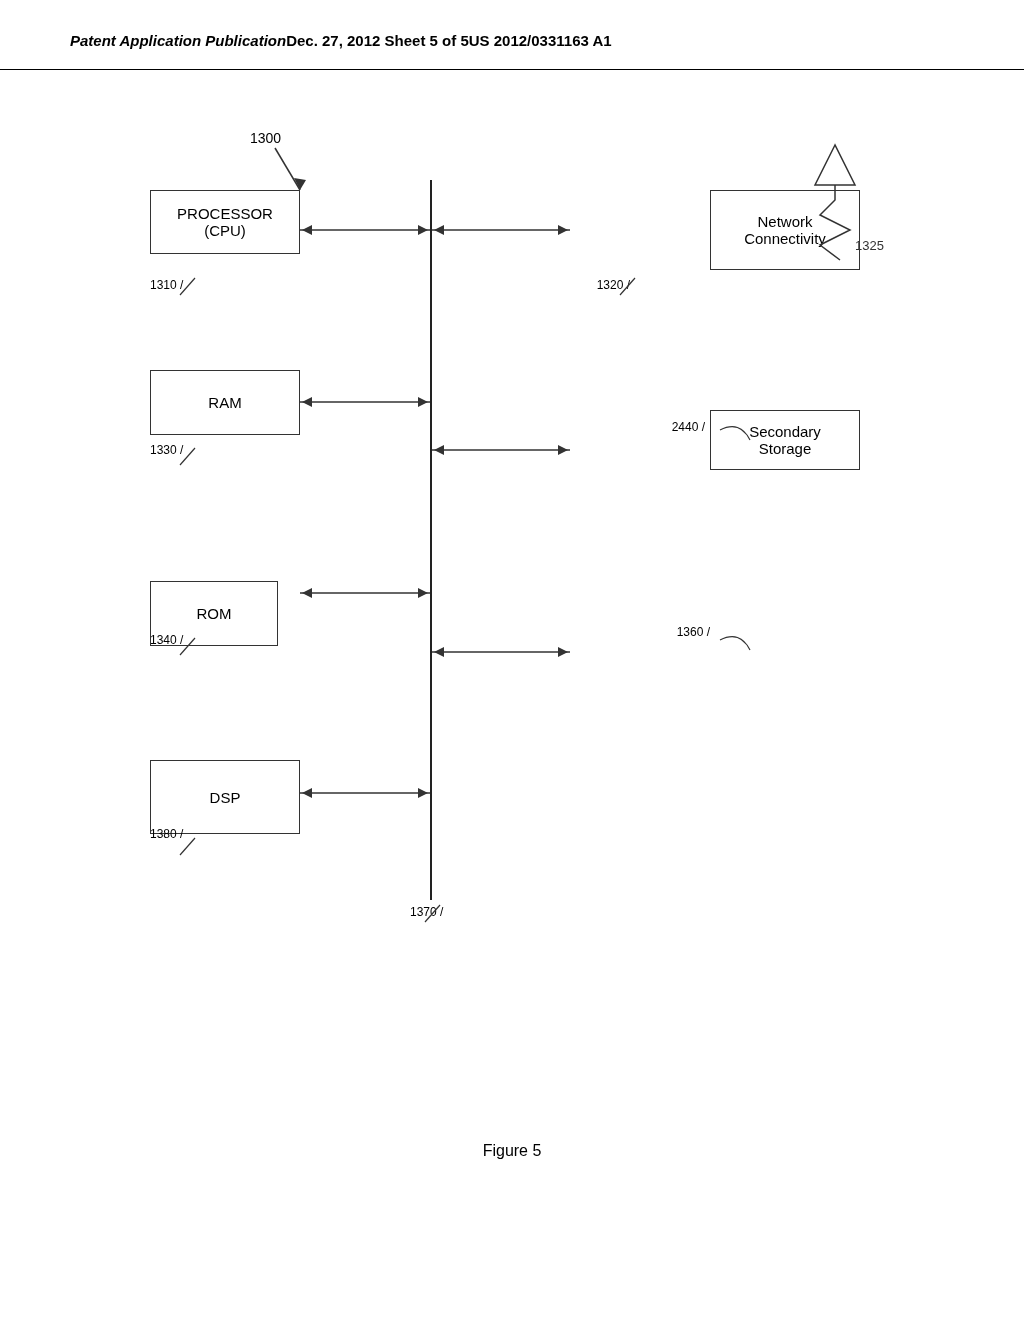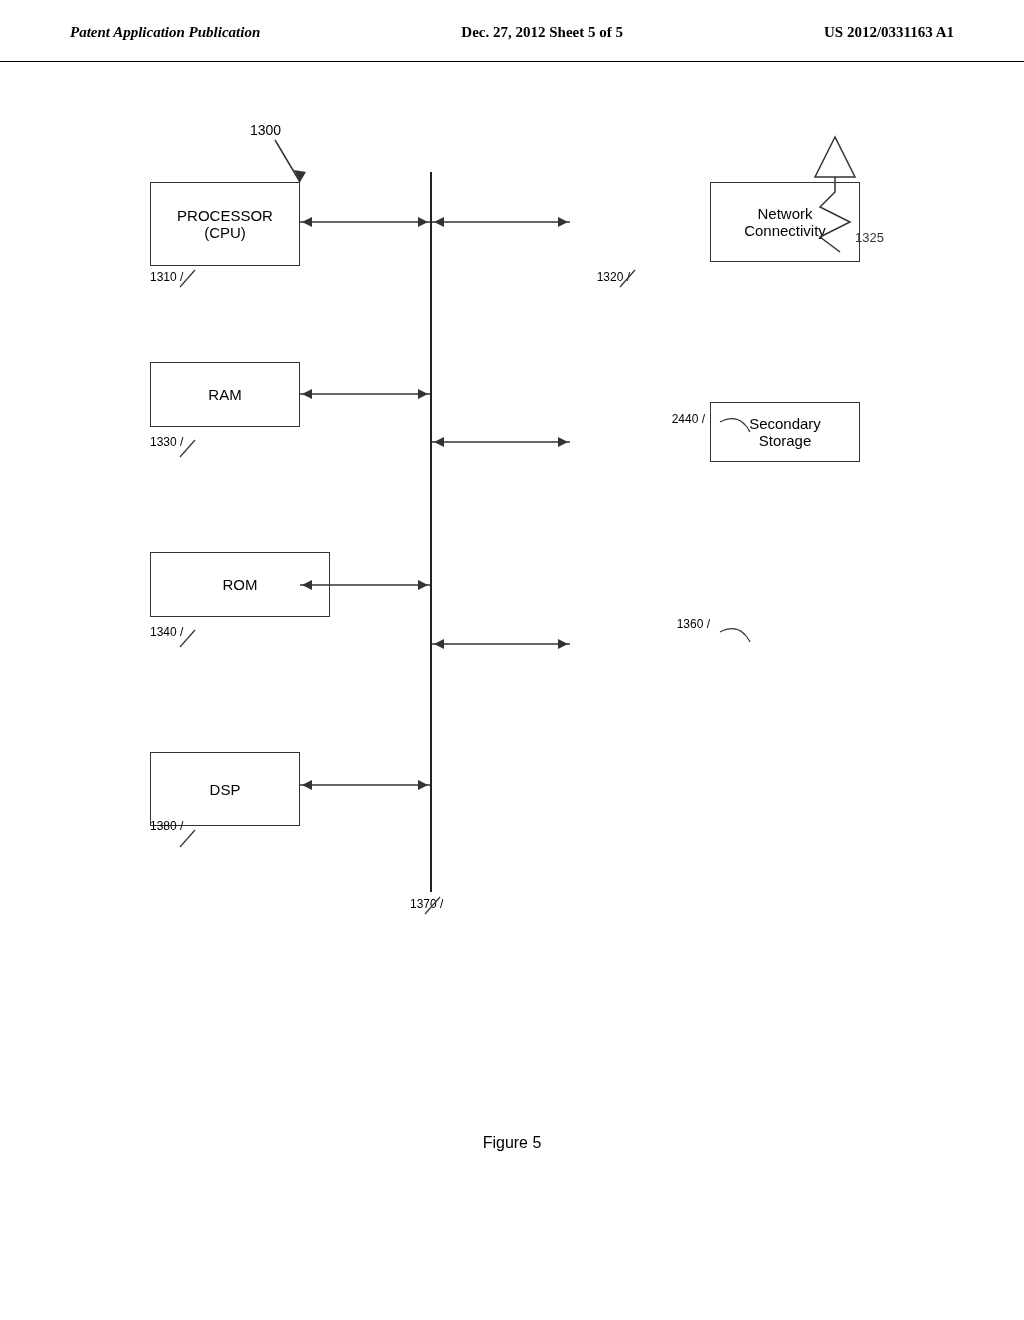--- a/index.html
+++ b/index.html
@@ -15,25 +15,24 @@
       width: 1024px;
       min-height: 1320px;
       background: #fff;
       position: relative;
       padding: 0;
     }
 
     
     .header {
       display: flex;
-      justify-content: space-between;
+      justify-content: flex-start;
       align-items: flex-start;
-      padding: 24px 70px 20px 70px;
+      padding: 32px 70px 20px 70px;
       border-bottom: 1px solid #000;
-      font-family: Liberation Serif, serif;
     }
     .header-left {
       font-size: 15px;
       font-weight: bold;
       font-style: italic;
     }
     .header-center {
       font-size: 15px;
       font-weight: bold;
     }
@@ -77,21 +76,21 @@
       text-align: center;
       font-size: 15px;
       background: #fff;
     }
 
     
     .box-processor {
       left: 70px;
       top: 60px;
       width: 150px;
-      height: 84px;
+      height: 64px;
     }
     .label-1310 {
       position: absolute;
       left: 70px;
       top: 148px;
       font-size: 13px;
     }
 
     
     .box-ram {
@@ -103,22 +102,22 @@
     .label-1330 {
       position: absolute;
       left: 70px;
       top: 313px;
       font-size: 13px;
     }
 
     
     .box-rom {
       left: 70px;
-      top: 430px;
-      width: 180px;
+      top: 451px;
+      width: 128px;
       height: 65px;
       align-items: center;
     }
     .label-1340 {
       position: absolute;
       left: 70px;
       top: 503px;
       font-size: 13px;
     }
 

